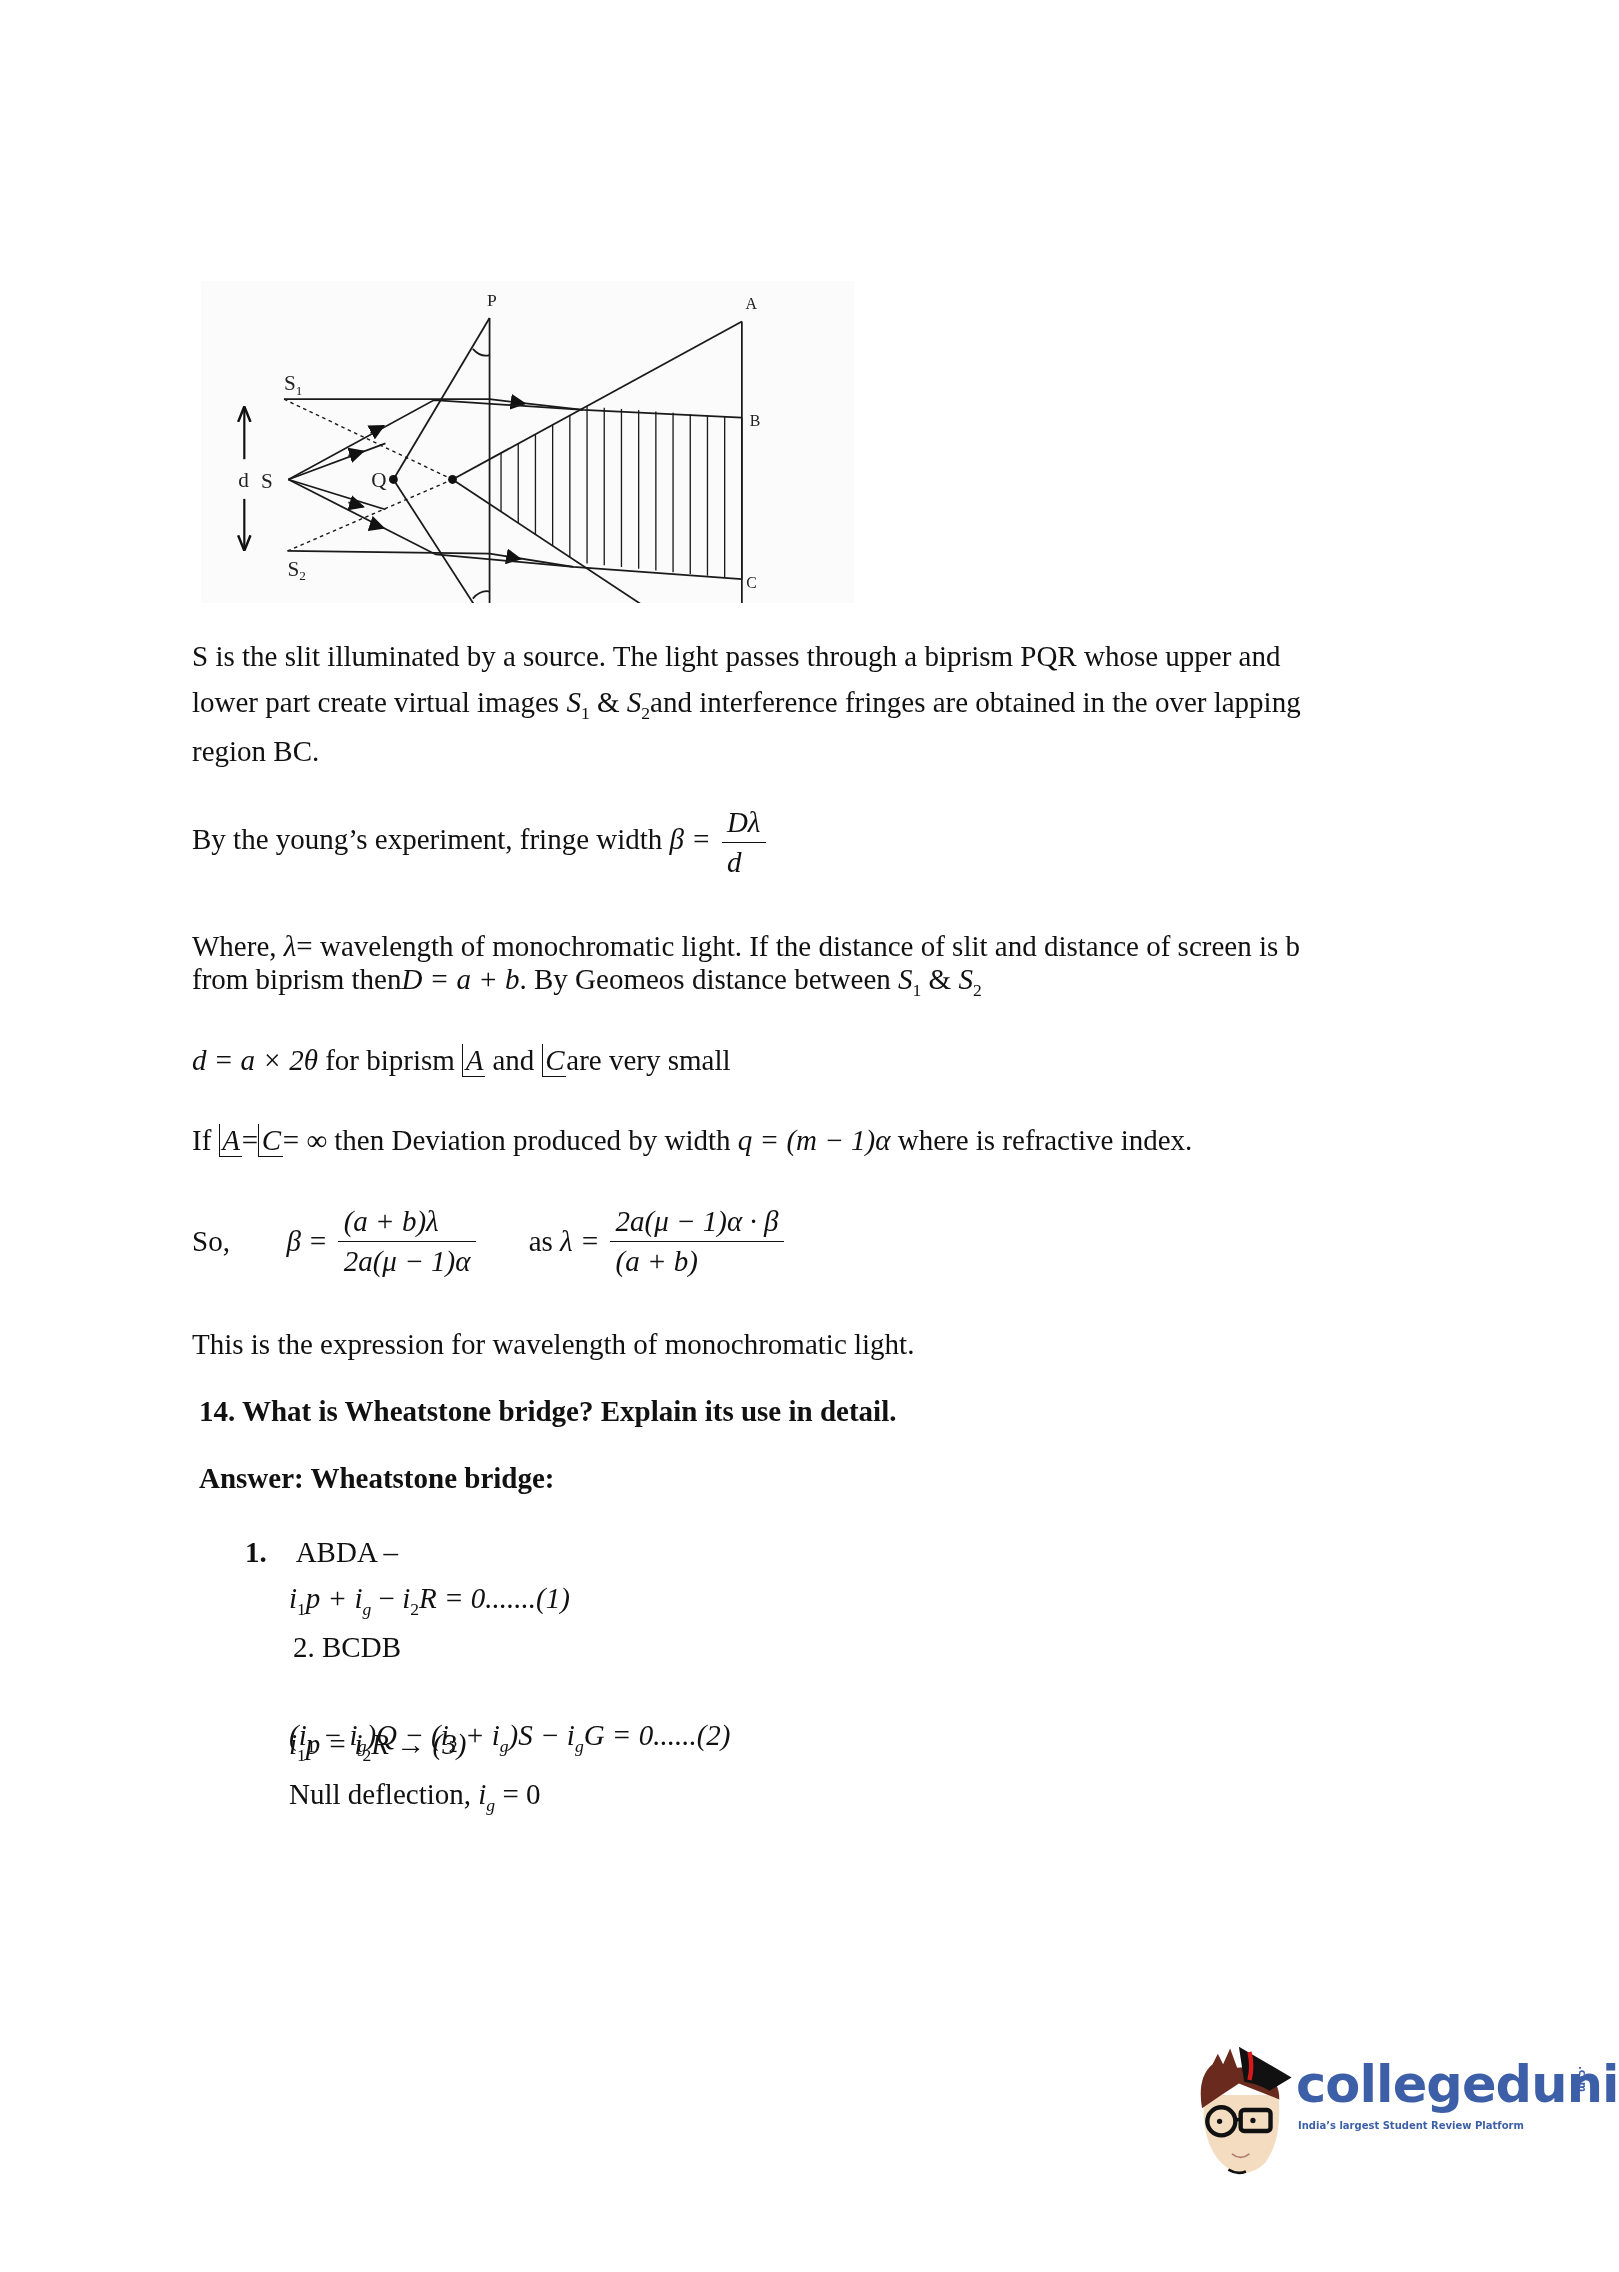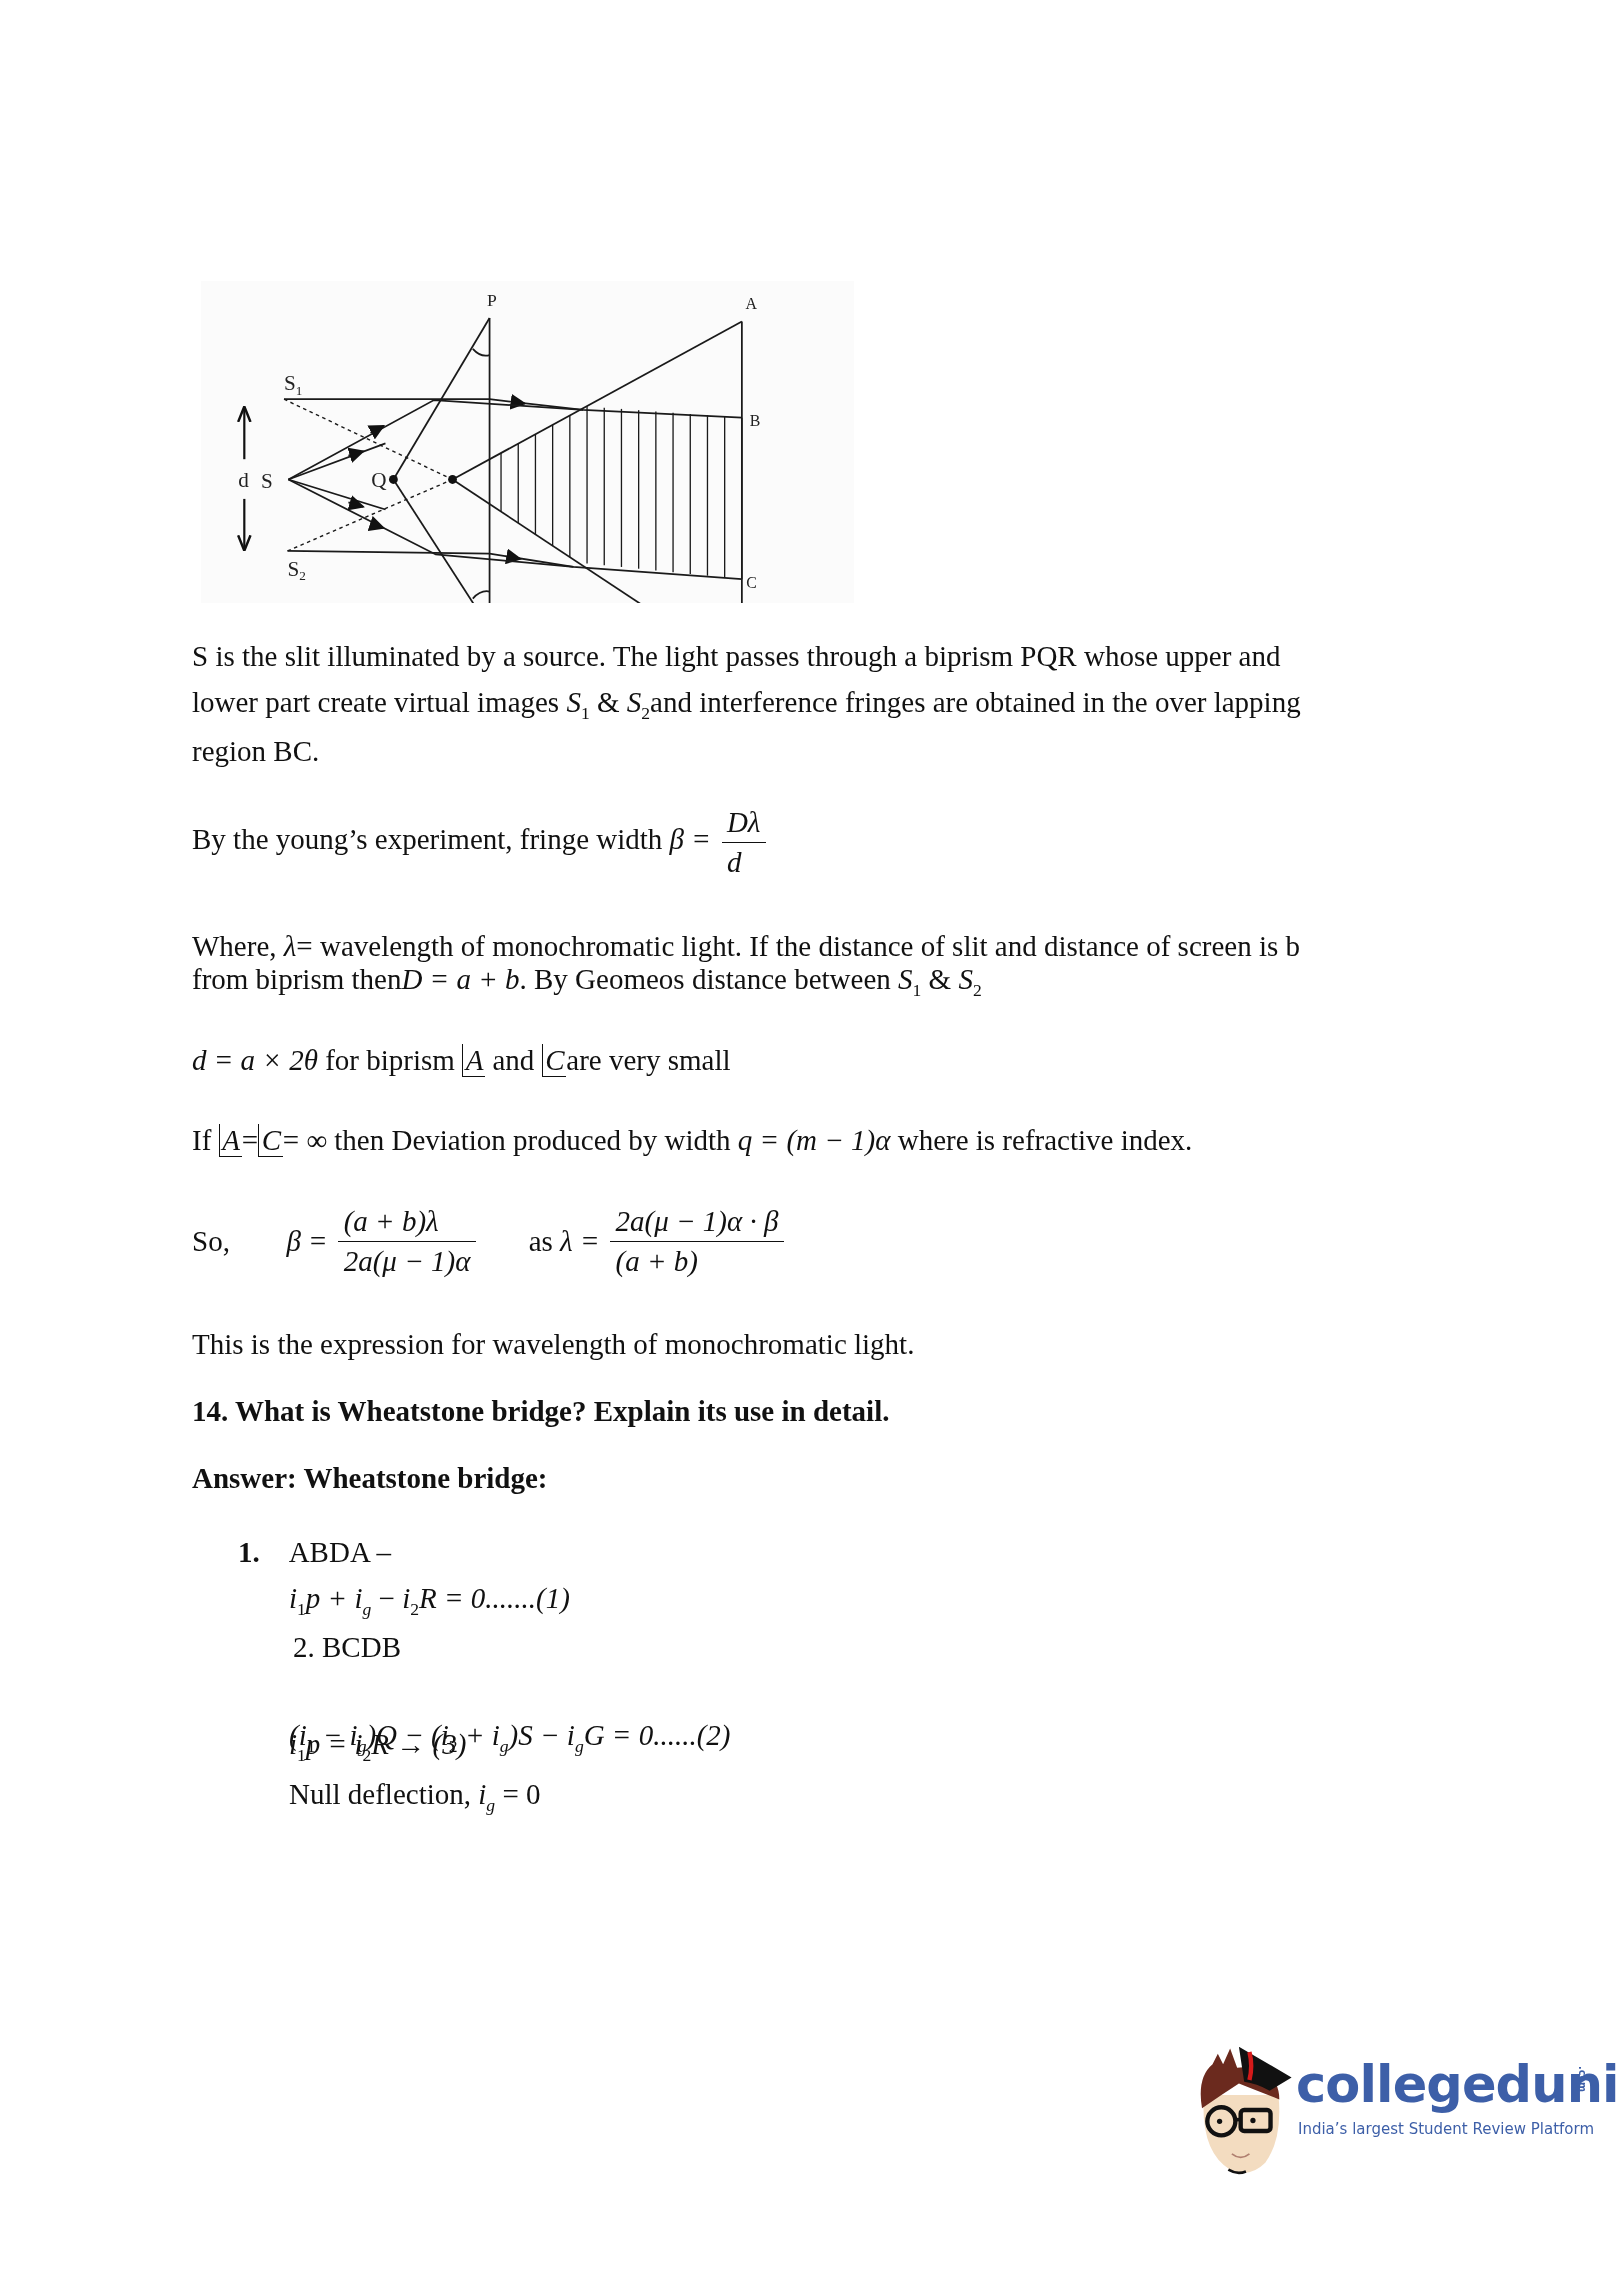--- a/index.html
+++ b/index.html
@@ -5,31 +5,31 @@
   html, body { margin: 0; padding: 0; background: #ffffff; }
   body { width: 1620px; height: 2273px; position: relative; overflow: hidden;
          font-family: "Liberation Serif", "DejaVu Serif", serif; color: #111; }
   .abs { position: absolute; }
   .p { position: absolute; left: 192px; font-size: 29px; line-height: 35px; white-space: nowrap; }
   .m { font-style: italic; }
   sub.s { font-size: 17.6px; vertical-align: -7px; line-height: 0; }
   .frac { display: inline-block; vertical-align: middle; text-align: left; margin: 0 3.5px; }
   .frac .num { display: block; border-bottom: 1.8px solid #111; padding: 0 5.3px 1.8px; line-height: 35px; }
   .frac .den { display: block; padding: 1.8px 5.3px 0; line-height: 35px; }
-  .bold { font-weight: bold; }
+  .bold { font-weight: bold; margin-left: 7px; }
   .ang { border-left: 1.8px solid #111; border-bottom: 1.8px solid #111; padding: 0 1.8px 0 2.6px; font-style: italic; }
   .diagram { position: absolute; left: 201px; top: 281px; width: 653px; height: 322px; background: #fbfbfb; }
   svg text { font-family: "Liberation Serif", "DejaVu Serif", serif; fill: #222; }
   .logo { position: absolute; left: 1195px; top: 2020px; width: 397px; height: 168px; }
   .logo-word { position: absolute; left: 101px; top: 35px; font-family: "DejaVu Sans", sans-serif;
                font-size: 51px; color: #3d5fa8; letter-spacing: -0.9px; font-weight: bold; }
   .logo-com { position: absolute; left: 382px; top: 46px; font-family: "DejaVu Sans", sans-serif;
               font-size: 9.7px; color: #3d5fa8; writing-mode: vertical-rl; font-weight: bold; }
   .logo-tag { position: absolute; left: 103px; top: 100px; font-family: "DejaVu Sans", sans-serif;
-              font-size: 15px; color: #3d5fa8; font-weight: normal; white-space: nowrap; }
+              font-size: 10px; color: #3d5fa8; font-weight: bold; white-space: nowrap; }
 </style>
 </head>
 <body>
 
 <div class="diagram">
   <svg width="653" height="322" viewBox="228 318 740 365" xmlns="http://www.w3.org/2000/svg">
     <defs>
       <marker id="ah" viewBox="0 0 10 10" refX="9" refY="5" markerWidth="7" markerHeight="7" orient="auto">
         <path d="M0,1 L10,5 L0,9" fill="none" stroke="#111" stroke-width="1.6"></path>
       </marker>

